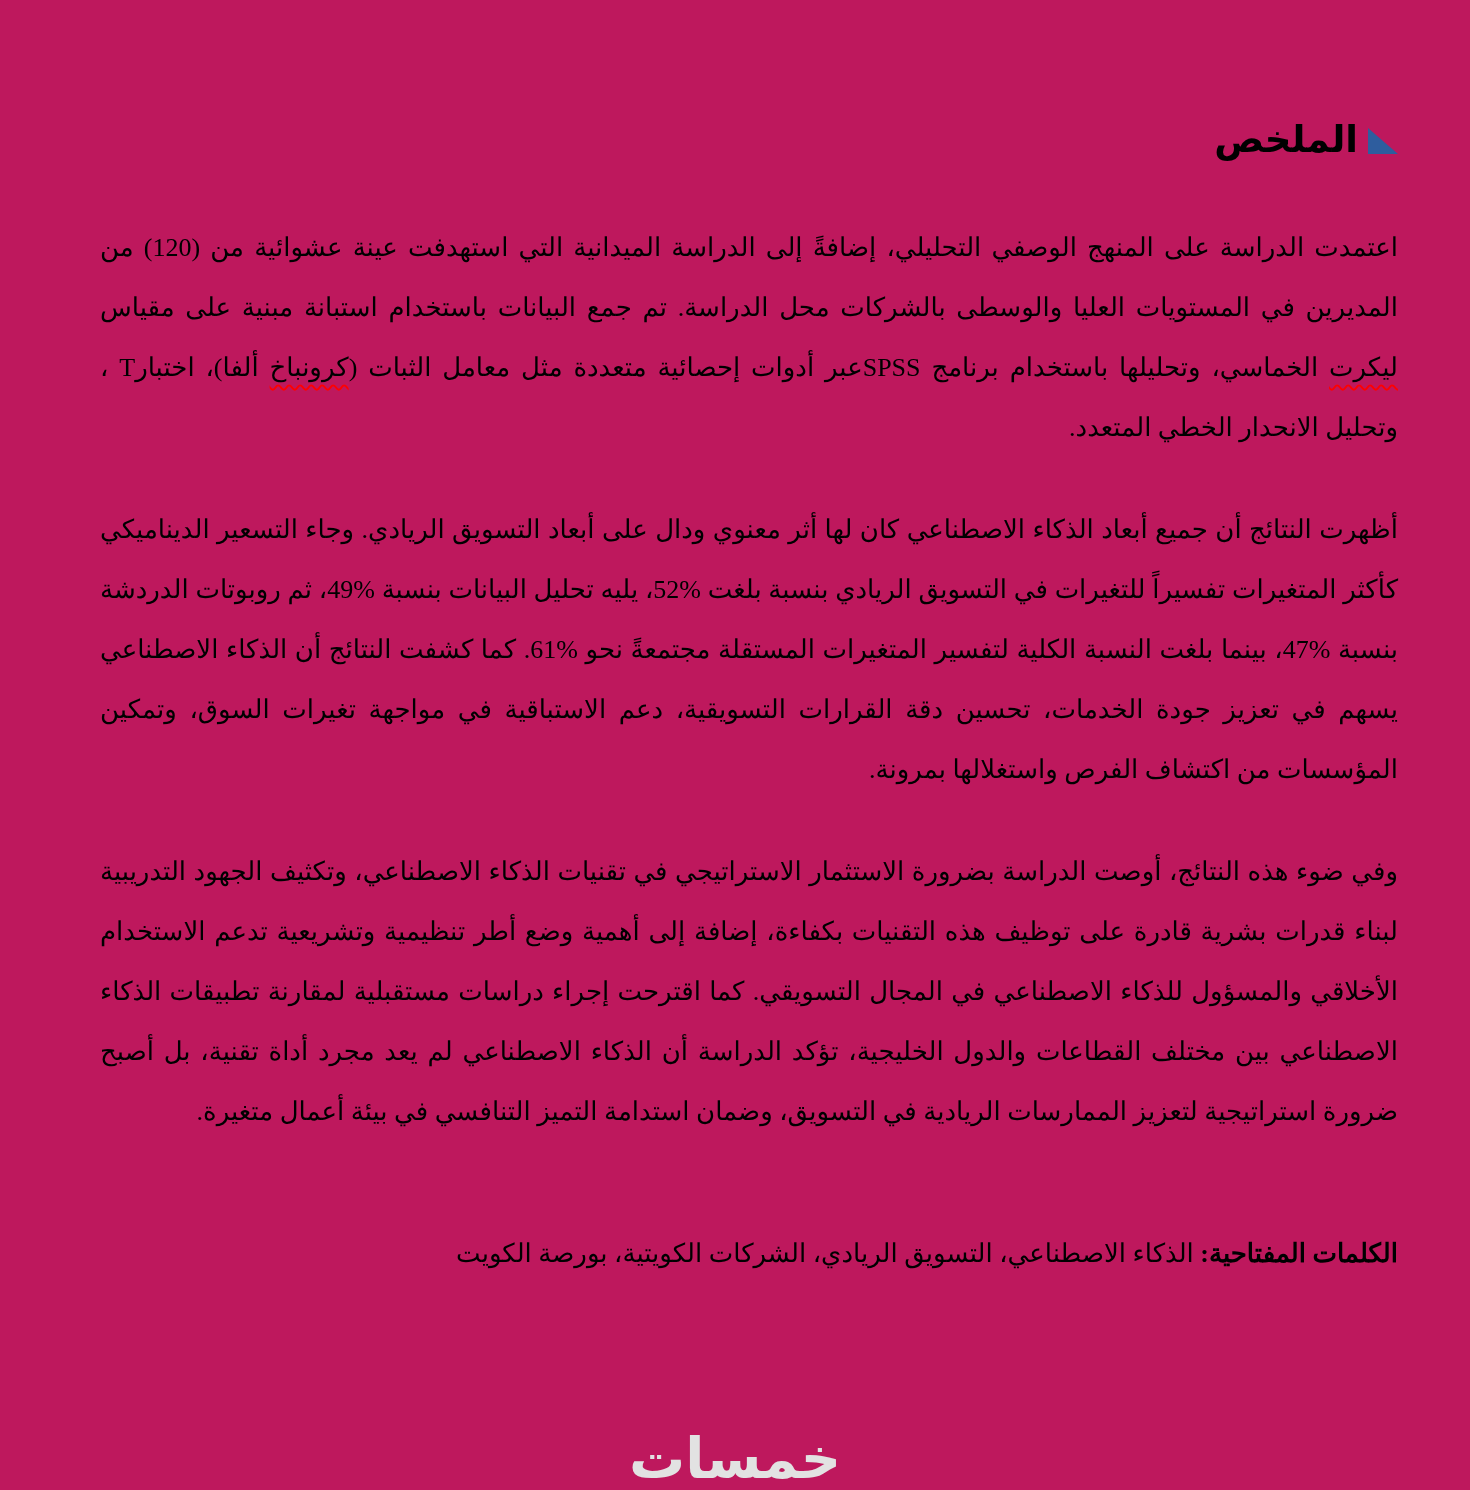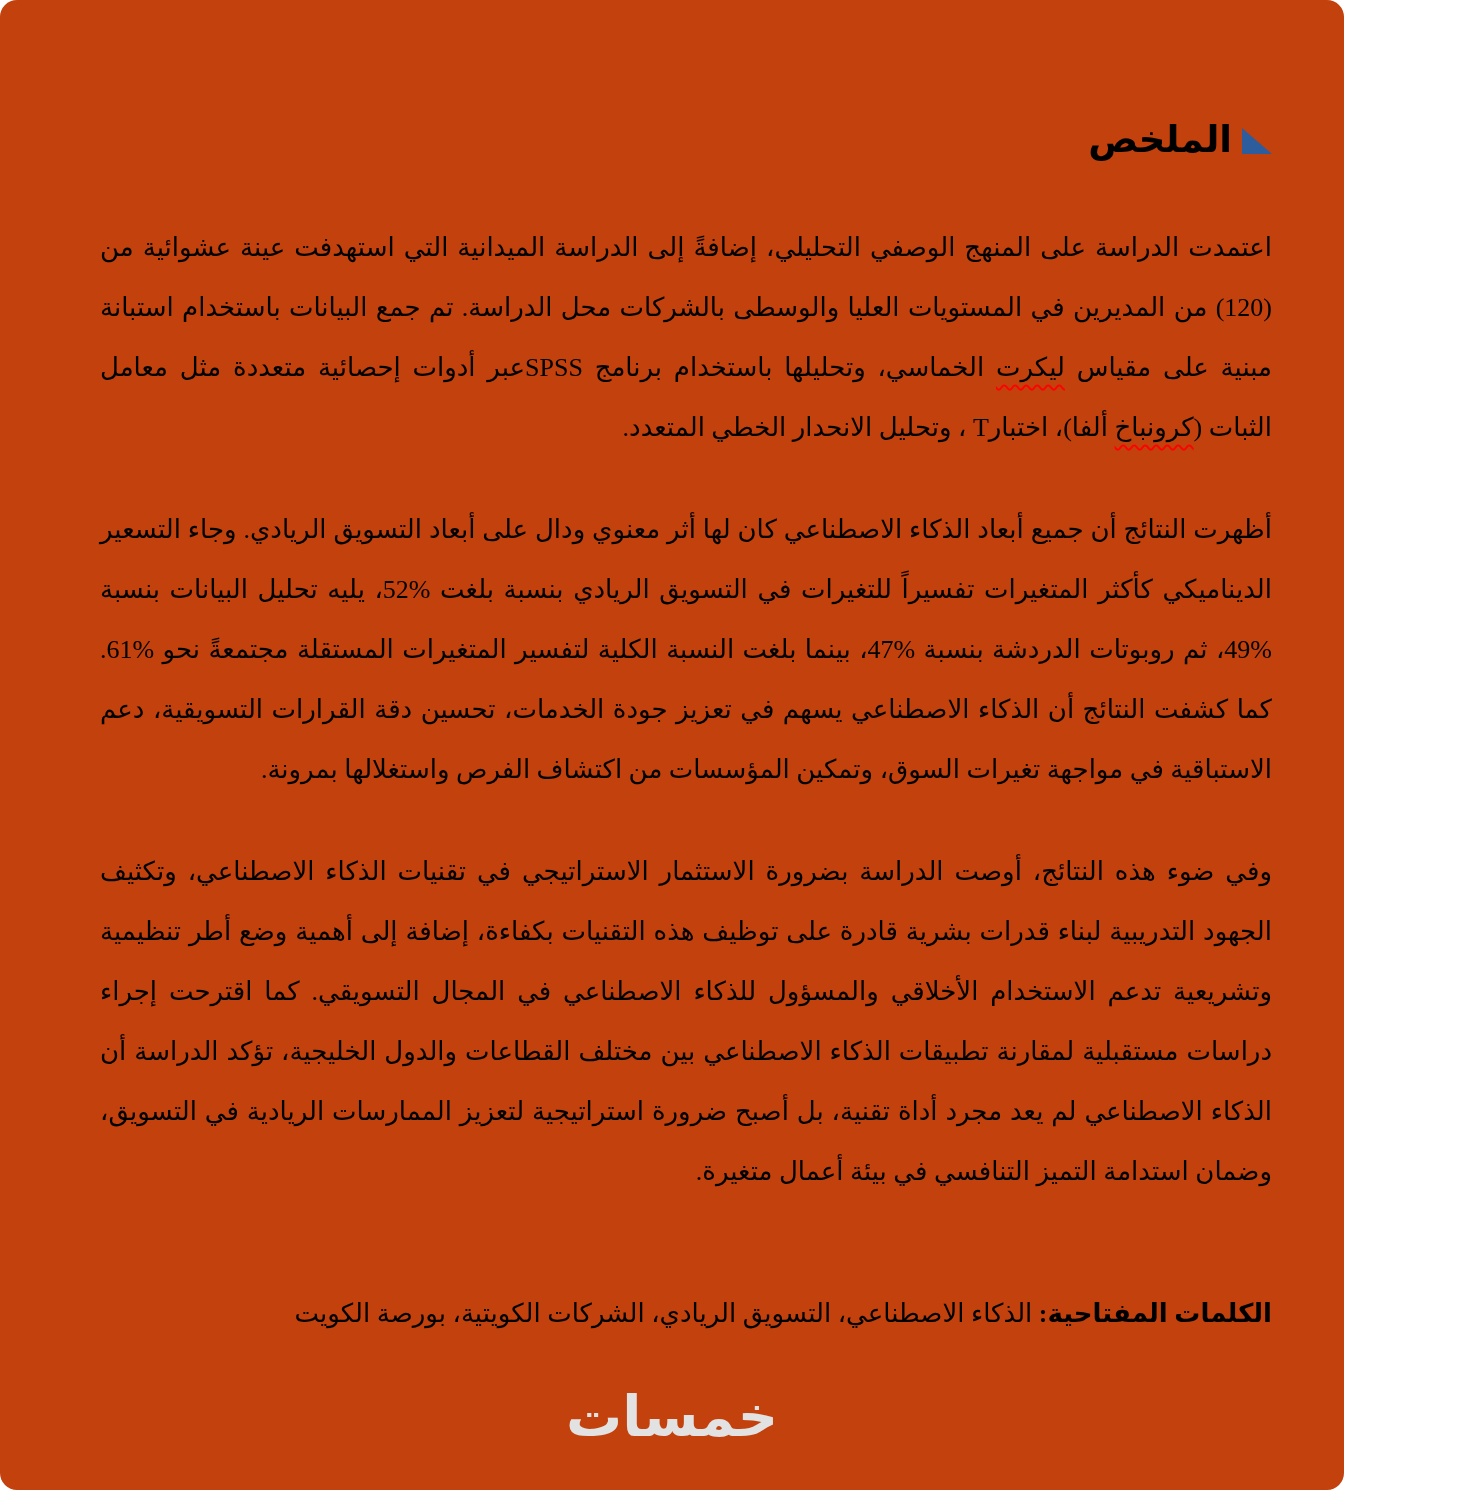--- a/index.html
+++ b/index.html
@@ -1,26 +1,25 @@
 <!DOCTYPE html>
 <html lang="ar" style="--squiggle-color: #ff0000;"><head>
 <meta charset="utf-8">
 <style>
   :root { --squiggle-color: #ff0000; }
   * { box-sizing: border-box; }
   html, body { margin: 0; padding: 0; background: #ffffff; }
   .page {
     position: relative;
-    width: 1344px;
+    width: 1470px;
     height: 1490px;
-    background: #c2410c;
+    background: #be185d;
     overflow: hidden;
     font-family: "Liberation Serif", "DejaVu Sans", serif;
     color: #000000;
-    border-radius: 17px;
   }
   .content {
     direction: rtl;
     padding: 118px 72px 0 100px;
   }
   .section-header {
     display: flex;
     align-items: center;
     gap: 10px;
     margin: 0 0 56px 0;
@@ -35,38 +34,39 @@
     flex: 0 0 auto;
     display: block;
     margin-top: 2px;
   }
   .body-text p {
     margin: 0 0 42px 0;
     font-size: 26px;
     line-height: 60px;
     text-align: justify;
     text-align-last: right;
+    font-family: Liberation Serif, serif;
   }
   .misspelled {
     text-decoration-line: underline;
     text-decoration-style: wavy;
     text-decoration-color: var(--squiggle-color);
     text-decoration-thickness: 1.5px;
     text-underline-offset: 8px;
     text-decoration-skip-ink: none;
   }
   .keywords {
     margin: 82px 0 0 0 !important;
     text-align: left;
     text-align-last: right !important;
   }
   .keywords .kw-label { font-weight: bold; }
   .watermark {
     position: absolute;
-    top: 1384px;
+    top: 1426px;
     left: 50%;
     transform: translateX(-50%);
     direction: rtl;
     font-family: "DejaVu Sans", sans-serif;
     font-weight: bold;
     font-size: 56px;
     color: #e2e2e2;
     letter-spacing: 2px;
     user-select: none;
   }

